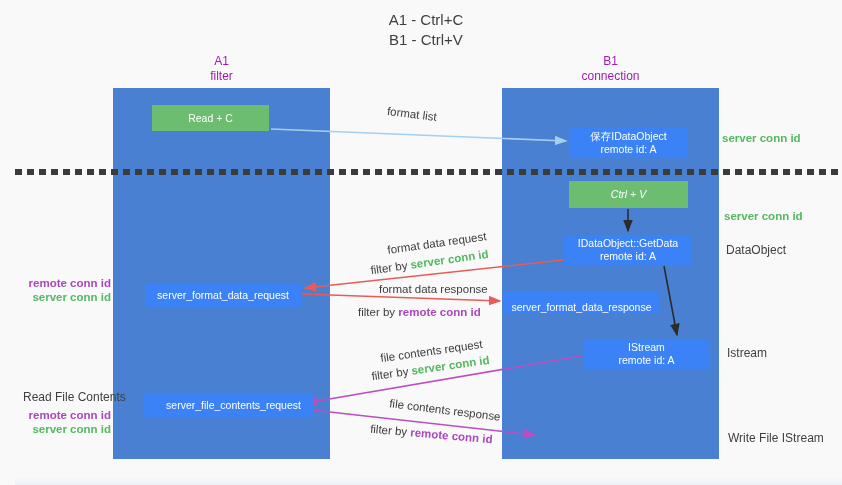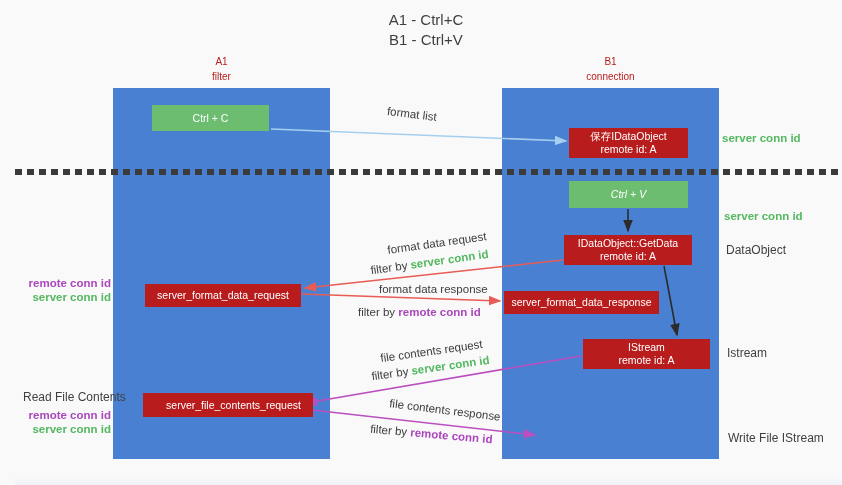--- a/index.html
+++ b/index.html
@@ -6,33 +6,33 @@
   .canvas { position:relative; width:842px; height:485px; background:#f9f9fa; overflow:hidden;margin-left:15px; }
 
   .title { position:absolute; top:10px; left:0; width:822px; text-align:center;
            font-size:15px; line-height:20px; color:#3f3f3f; }
 
   .lane { position:absolute; top:88px; width:217px; height:371px; background:#4a80d2; z-index:1; }
   .lane-left  { left:98px; }
   .lane-right { left:487px; }
 
   .lane-header { position:absolute; top:54px; width:217px; text-align:center;
-                 font-size:10px; line-height:15px; color:#b91c1c; z-index:2; }
+                 font-size:12px; line-height:15px; color:#a21caf; z-index:2; }
   .lh-left  { left:98px; }
   .lh-right { left:487px; }
 
   .dotted { position:absolute; top:169px; left:0; width:842px; height:6px; z-index:3;
             background:repeating-linear-gradient(90deg,#3b3b3b 0 7px,transparent 7px 12px); }
 
   svg.arrows { position:absolute; top:0; left:0; z-index:4; pointer-events:none; }
 
   .node { position:absolute; z-index:5; display:flex; align-items:center; justify-content:center;
           color:#ffffff; text-align:center; font-size:10.5px; line-height:13px; white-space:nowrap; }
   .green  { background:#6dbd71; }
-  .orange { background:#b91c1c; }
+  .orange { background:#3b82f6; }
 
   .lbl { position:absolute; z-index:6; white-space:nowrap; font-size:11.5px; color:#3d3d3d; }
   .lbl.rot-neg { transform:rotate(-8deg); }
   .lbl.rot-pos { transform:rotate(7deg); }
   .lbl.rot-pos-sm { transform:rotate(5deg); }
   .green-t  { color:#53b85f; font-weight:bold; }
   .purple-t { color:#ab47bc; font-weight:bold; }
   .side { font-size:12px; color:#3f3f3f; }
   .right-align { text-align:right; }
   .bottom-fade { position:absolute; left:0; bottom:0; width:842px; height:8px; z-index:0;
@@ -82,21 +82,21 @@
     <line x1="256" y1="129" x2="551" y2="141" stroke="#a5cfee" stroke-width="1.6" marker-end="url(#mBlue)"></line>
     <line x1="613" y1="209" x2="613" y2="231" stroke="#2b2b2b" stroke-width="1.6" marker-end="url(#mBlk)"></line>
     <line x1="548" y1="260" x2="290" y2="288" stroke="#e85c55" stroke-width="1.6" marker-end="url(#mRed)"></line>
     <line x1="287" y1="294" x2="485" y2="301" stroke="#e85c55" stroke-width="1.6" marker-end="url(#mRed)"></line>
     <line x1="649" y1="266" x2="662" y2="335" stroke="#2b2b2b" stroke-width="1.6" marker-end="url(#mBlk)"></line>
     <line x1="566" y1="356" x2="291" y2="403" stroke="#bb4fc0" stroke-width="1.6" marker-end="url(#mMag)"></line>
     <line x1="288" y1="409" x2="520" y2="435" stroke="#bb4fc0" stroke-width="1.6" marker-end="url(#mMag)"></line>
   </svg>
 
   <div class="node green" style="left:137px; top:105px; width:117px; height:26px;">
-    <span>Ctrl + C</span>
+    <span>Read + C</span>
   </div>
 
   <div class="node orange" style="left:554px; top:128px; width:119px; height:30px;">
     <div>
       <div>保存IDataObject</div>
       <div>remote id: A</div>
     </div>
   </div>
 
   <div class="node green" style="left:554px; top:181px; width:119px; height:27px;font-style:italic;">
@@ -107,21 +107,21 @@
     <div>
       <div>IDataObject::GetData</div>
       <div>remote id: A</div>
     </div>
   </div>
 
   <div class="node orange" style="left:130px; top:284px; width:156px; height:23px;justify-content:center;">
     <span>server_format_data_request</span>
   </div>
 
-  <div class="node orange" style="left:489px; top:291px; width:155px; height:23px;">
+  <div class="node orange" style="left:489px; top:291px; width:155px; height:23px;align-items:flex-end;">
     <span>server_format_data_response</span>
   </div>
 
   <div class="node orange" style="left:568px; top:339px; width:127px; height:30px;">
     <div>
       <div>IStream</div>
       <div>remote id: A</div>
     </div>
   </div>
 

